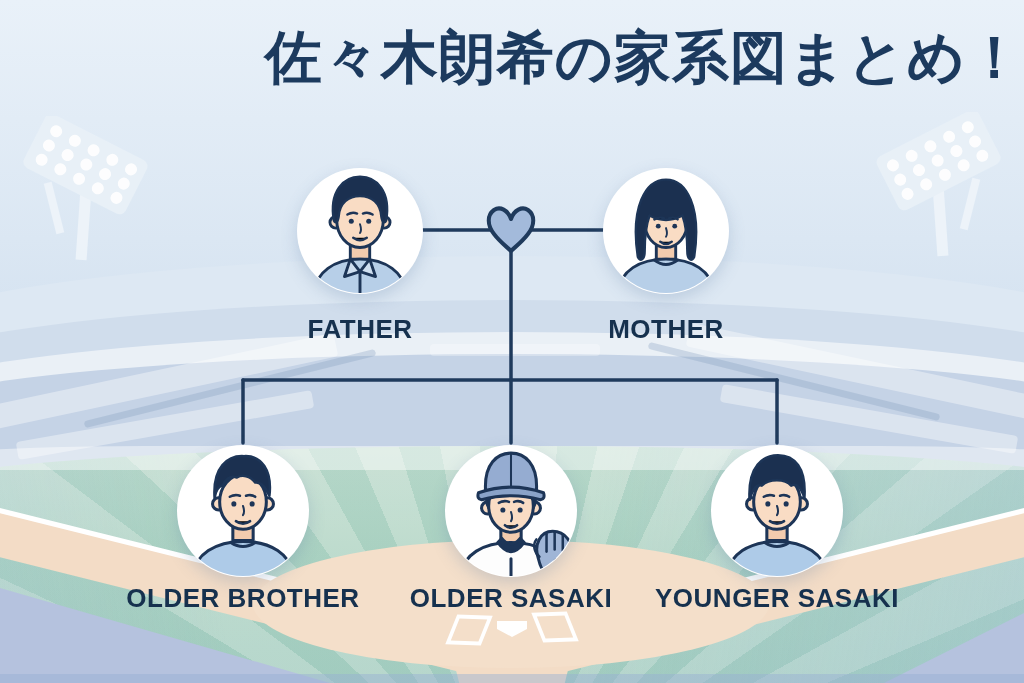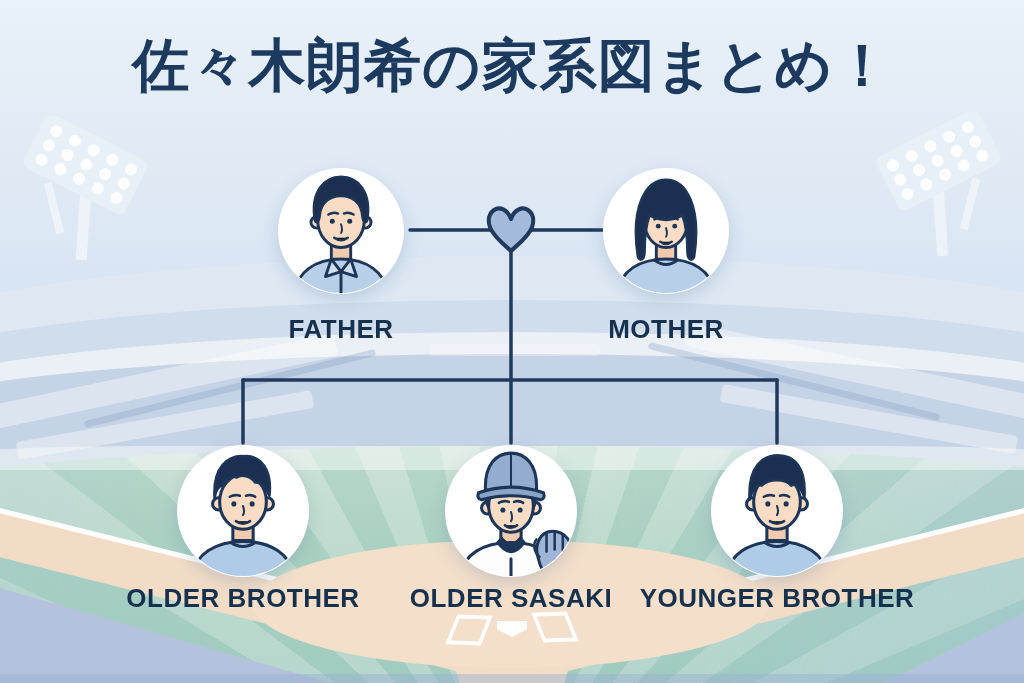--- a/index.html
+++ b/index.html
@@ -47,34 +47,34 @@
   .base{position:absolute;border:4px solid #fff;background:transparent;}
   .base-l{left:451px;top:615px;width:28px;height:22px;transform:skewX(-20deg) rotate(2deg);}
   .base-r{left:537px;top:612px;width:28px;height:22px;transform:skewX(20deg) rotate(-2deg);}
   .home-plate{position:absolute;left:497px;top:621px;width:30px;height:16px;background:#fff;
     clip-path:polygon(0 0,100% 0,100% 50%,50% 100%,0 50%);}
   .corner{position:absolute;background:#b5c2de;}
   .corner-l{left:0;bottom:0;width:330px;height:95px;clip-path:polygon(0 0,0 100%,100% 100%);}
   .corner-r{right:0;bottom:0;width:140px;height:70px;clip-path:polygon(100% 0,100% 100%,0 100%);}
   .bottom-strip{position:absolute;left:0;right:0;bottom:0;height:9px;background:rgba(150,175,210,.45);}
   
-  .title{position:absolute;top:28px;left:0;width:100%;text-align:center;
+  .title{position:absolute;top:20px;left:0;width:100%;text-align:right;
     font-size:57px;font-weight:800;letter-spacing:1px;color:#1c3a5e;z-index:4;}
   
   .tree{position:absolute;left:0;top:0;z-index:2;}
   
   .person{position:absolute;width:280px;display:flex;flex-direction:column;align-items:center;z-index:3;}
   .avatar{border-radius:50%;background:#fff;box-shadow:0 6px 16px rgba(90,125,165,.25);}
   .row-top .avatar{width:126px;height:126px;}
   .row-bottom .avatar{width:132px;height:132px;}
   .avatar svg{display:block;width:100%;height:100%;}
   .plabel{font-weight:800;color:#16314e;font-size:26px;letter-spacing:.5px;white-space:nowrap;}
   .row-top .plabel{margin-top:20px;}
   .row-bottom .plabel{margin-top:6px;}
-  .pos-father{left:201px;top:168px;}
+  .pos-father{left:220px;top:168px;}
   .pos-mother{left:526px;top:168px;}
   .pos-older{left:103px;top:445px;}
   .pos-roki{left:371px;top:445px;}
   .pos-younger{left:637px;top:445px;}
 </style>
 </head>
 <body>
 
 <div id="canvas">
 
@@ -320,16 +320,16 @@
           <path d="M38 54 C36 20 52 10 66 10 C82 10 94 22 92 52 C89 43 85 37 79 40 C73 33 57 33 50 40 C44 38 40 46 38 54 Z" fill="#1b3050" stroke-width="2.5"></path>
           <path d="M52 51 q5 -3 10 -1" stroke-width="2.5"></path>
           <path d="M68 50 q5 -2 9 1" stroke-width="2.5"></path>
           <circle cx="56" cy="58" r="2.5" fill="#1d3557" stroke="none"></circle>
           <circle cx="74" cy="58" r="2.5" fill="#1d3557" stroke="none"></circle>
           <path d="M65 60 q2 6 0 9" stroke-width="2"></path>
           <path d="M58 75 q7 5 14 0" stroke-width="2.5"></path>
         </g>
       </svg>
     </div>
-    <div class="plabel">YOUNGER BROTHER</div>
+    <div class="plabel">YOUNGER SASAKI</div>
   </div>
 
 </div>
 
 </body></html>

